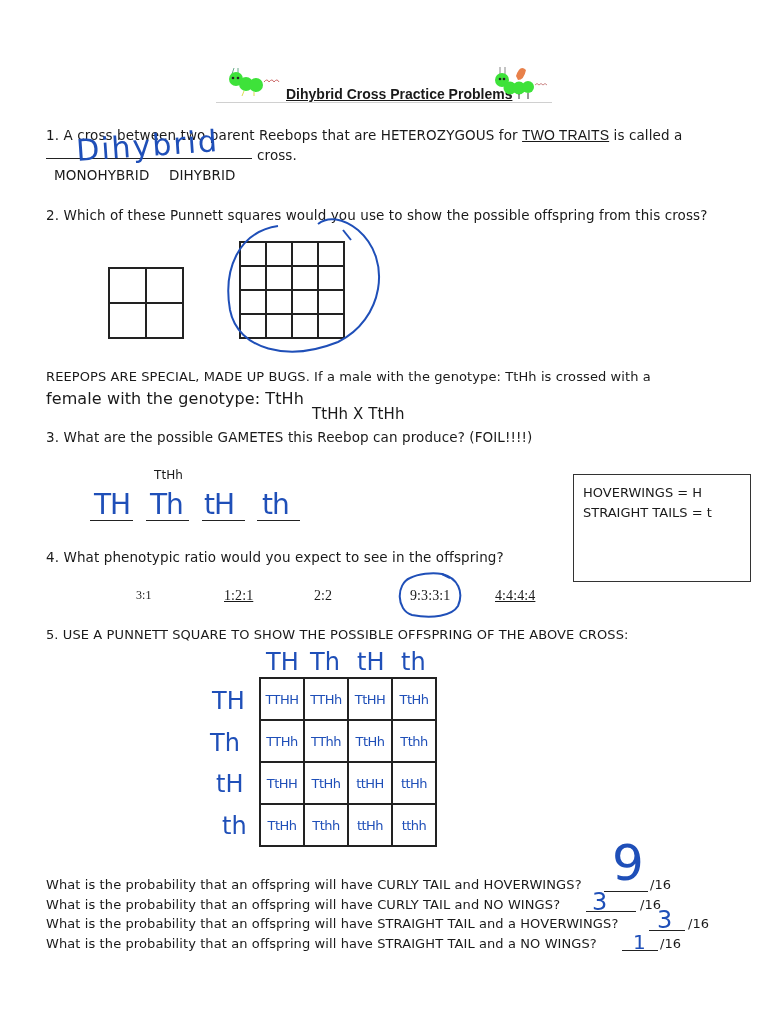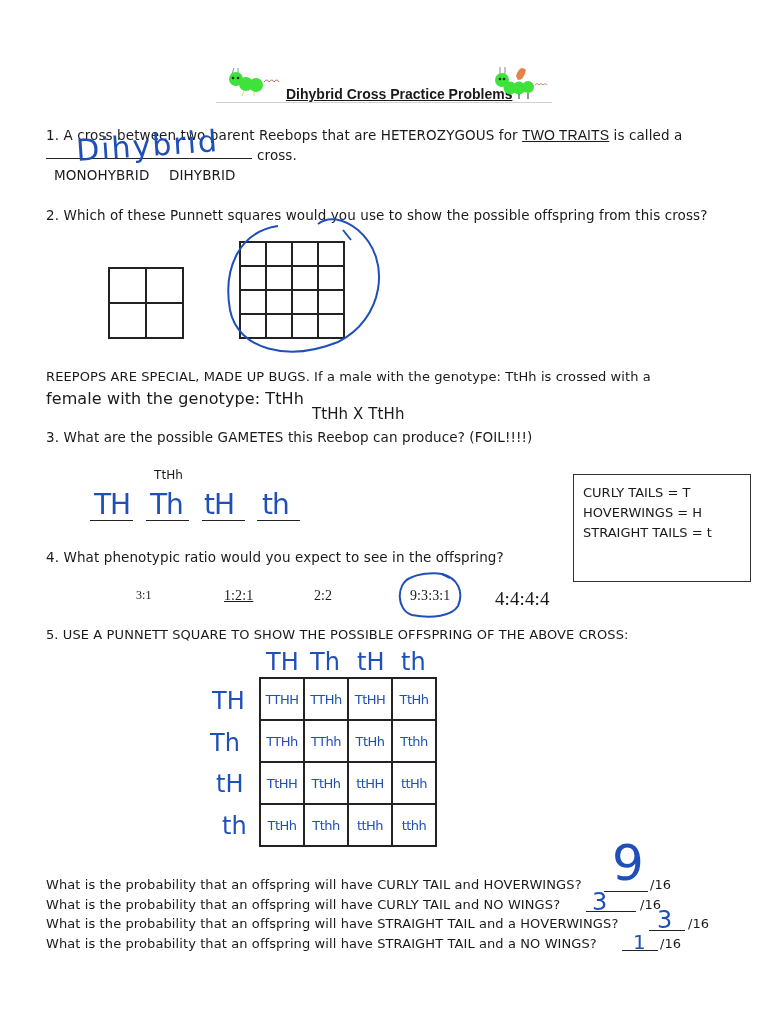--- a/index.html
+++ b/index.html
@@ -120,31 +120,30 @@
 <div class="abs" style="left:90px;top:520px;width:43px;border-bottom:1.5px solid #222;"></div>
 <div class="abs" style="left:146px;top:520px;width:43px;border-bottom:1.5px solid #222;"></div>
 <div class="abs" style="left:202px;top:520px;width:43px;border-bottom:1.5px solid #222;"></div>
 <div class="abs" style="left:257px;top:520px;width:43px;border-bottom:1.5px solid #222;"></div>
 <div class="abs hw hw-big" style="left:94px;top:488px;">TH</div>
 <div class="abs hw hw-big" style="left:150px;top:488px;">Th</div>
 <div class="abs hw hw-big" style="left:204px;top:488px;">tH</div>
 <div class="abs hw hw-big" style="left:262px;top:488px;">th</div>
 
 <div class="abs legend-box">
-  <div>CURLY TAILS = T</div>
   <div>HOVERWINGS = H</div>
   <div>STRAIGHT TAILS = t</div>
 </div>
 
 <div class="abs txt" style="left:46px;top:549px;text-align:right;">4.  What phenotypic ratio would you expect to see in the offspring?</div>
 <div class="abs txt" style="left:136px;top:588px;font-family:'Liberation Serif',serif;font-size:12px;">3:1</div>
 <div class="abs txt" style="left:224px;top:588px;font-family:'Liberation Serif',serif;font-size:14px;text-decoration:underline;">1:2:1</div>
 <div class="abs txt" style="left:314px;top:588px;font-family:'Liberation Serif',serif;font-size:14px;">2:2</div>
 <div class="abs txt" style="left:410px;top:588px;font-family:'Liberation Serif',serif;font-size:14px;">9:3:3:1</div>
-<div class="abs txt" style="left:495px;top:588px;font-family:'Liberation Serif',serif;font-size:19px;">4:4:4:4</div>
+<div class="abs txt" style="left:495px;top:588px;font-family:'Liberation Serif',serif;font-size:14px;text-decoration:underline;">4:4:4:4</div>
 <svg class="abs" style="left:396px;top:570px;" width="70" height="48" viewBox="0 0 70 48">
   <path d="M14 8 C 0 14, 0 40, 16 45 C 36 49, 56 46, 62 36 C 68 22, 62 8, 46 4 C 36 2, 22 4, 14 8" fill="none" stroke="#1f4fb8" stroke-width="2"></path>
   <path d="M46 4 l8 4" fill="none" stroke="#1f4fb8" stroke-width="2"></path>
 </svg>
 
 <div class="abs txt bold" style="left:46px;top:627px;font-size:13px;">5.  USE A PUNNETT SQUARE TO SHOW THE POSSIBLE OFFSPRING OF THE ABOVE CROSS:</div>
 <div class="abs hw" style="left:266px;top:648px;font-size:24px;">TH</div>
 <div class="abs hw" style="left:310px;top:648px;font-size:24px;">Th</div>
 <div class="abs hw" style="left:357px;top:648px;font-size:24px;">tH</div>
 <div class="abs hw" style="left:401px;top:648px;font-size:24px;">th</div>

